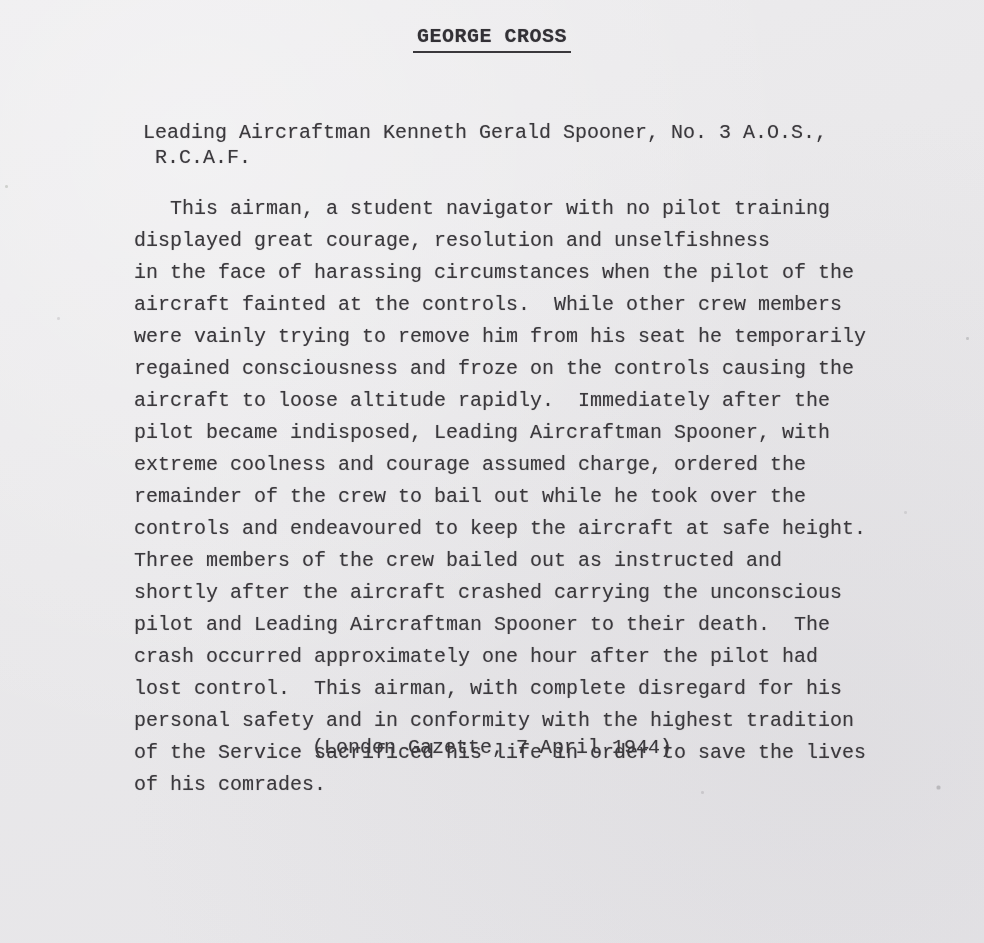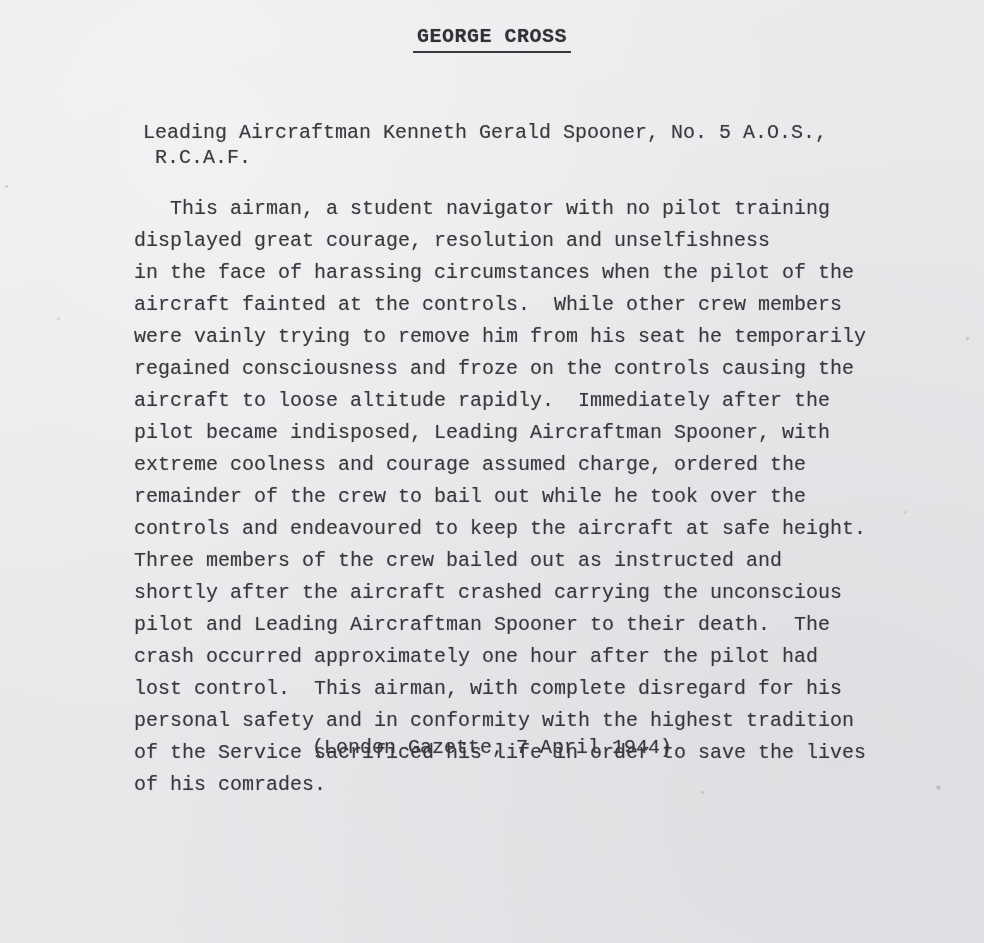--- a/index.html
+++ b/index.html
@@ -91,21 +91,21 @@
 </style>
 </head>
 <body>
 
 <div class="page">
 
   <div class="title-row">
     <span class="title">GEORGE CROSS</span>
   </div>
 
-  <div class="recipient">Leading Aircraftman Kenneth Gerald Spooner, No. 5 A.O.S.,
+  <div class="recipient">Leading Aircraftman Kenneth Gerald Spooner, No. 3 A.O.S.,
  R.C.A.F.</div>
 
   <div class="citation-body">   This airman, a student navigator with no pilot training
 displayed great courage, resolution and unselfishness
 in the face of harassing circumstances when the pilot of the
 aircraft fainted at the controls.  While other crew members
 were vainly trying to remove him from his seat he temporarily
 regained consciousness and froze on the controls causing the
 aircraft to loose altitude rapidly.  Immediately after the
 pilot became indisposed, Leading Aircraftman Spooner, with

